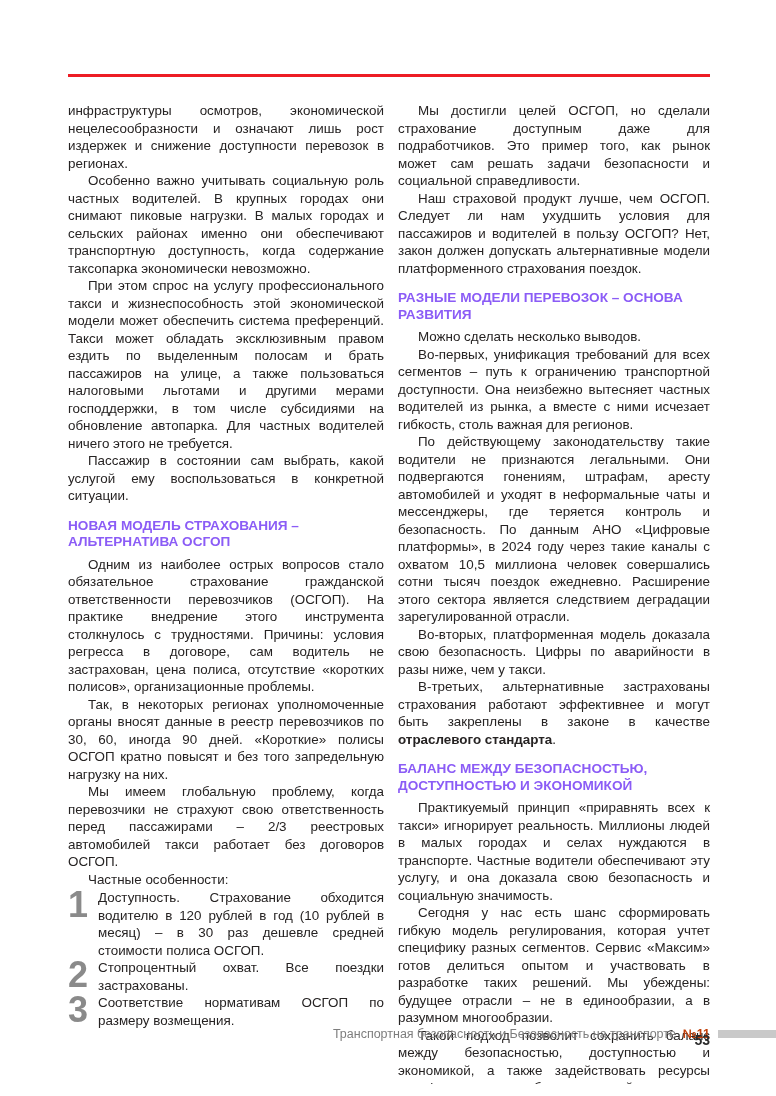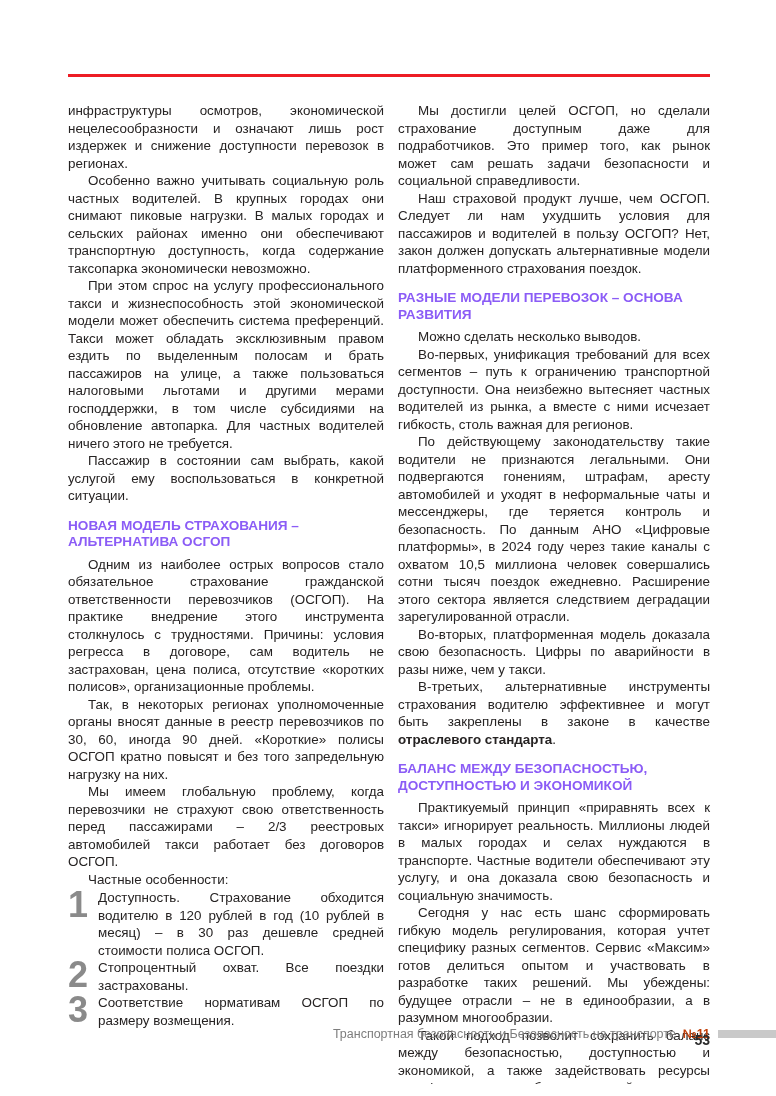--- a/index.html
+++ b/index.html
@@ -84,21 +84,21 @@
     <div class="col col-right">
       <p>Мы достигли целей ОСГОП, но сделали страхование доступным даже для подработчиков. Это пример того, как рынок может сам решать задачи безопасности и социальной справедливости.</p>
       <p>Наш страховой продукт лучше, чем ОСГОП. Следует ли нам ухудшить условия для пассажиров и водителей в пользу ОСГОП? Нет, закон должен допускать альтернативные модели платформенного страхования поездок.</p>
 
       <div class="section-heading">РАЗНЫЕ МОДЕЛИ ПЕРЕВОЗОК – ОСНОВА РАЗВИТИЯ</div>
 
       <p>Можно сделать несколько выводов.</p>
       <p>Во-первых, унификация требований для всех сегментов – путь к ограничению транспортной доступности. Она неизбежно вытесняет частных водителей из рынка, а вместе с ними исчезает гибкость, столь важная для регионов.</p>
       <p>По действующему законодательству такие водители не признаются легальными. Они подвергаются гонениям, штрафам, аресту автомобилей и уходят в неформальные чаты и мессенджеры, где теряется контроль и безопасность. По данным АНО «Цифровые платформы», в 2024 году через такие каналы с охватом 10,5 миллиона человек совершались сотни тысяч поездок ежедневно. Расширение этого сектора является следствием деградации зарегулированной отрасли.</p>
       <p>Во-вторых, платформенная модель доказала свою безопасность. Цифры по аварийности в разы ниже, чем у такси.</p>
-      <p><span>В-третьих, альтернативные инструменты страхования водителю эффективнее и могут быть закреплены в законе в качестве </span><span class="bold-inline">отраслевого стандарта</span><span>.</span></p>
+      <p><span>В-третьих, альтернативные застрахованы страхования работают эффективнее и могут быть закреплены в законе в качестве </span><span class="bold-inline">отраслевого стандарта</span><span>.</span></p>
 
       <div class="section-heading">БАЛАНС МЕЖДУ БЕЗОПАСНОСТЬЮ, ДОСТУПНОСТЬЮ И ЭКОНОМИКОЙ</div>
 
       <p>Практикуемый принцип «приравнять всех к такси» игнорирует реальность. Миллионы людей в малых городах и селах нуждаются в транспорте. Частные водители обеспечивают эту услугу, и она доказала свою безопасность и социальную значимость.</p>
       <p>Сегодня у нас есть шанс сформировать гибкую модель регулирования, которая учтет специфику разных сегментов. Сервис «Максим» готов делиться опытом и участвовать в разработке таких решений. Мы убеждены: будущее отрасли – не в единообразии, а в разумном многообразии.</p>
       <p><span>Такой подход позволит сохранить баланс между безопасностью, доступностью и экономикой, а также задействовать ресурсы платформ и граждан без чрезмерной нагрузки на бюджет и инфраструктуру.</span></p>
     </div>
 
   </div>
 

